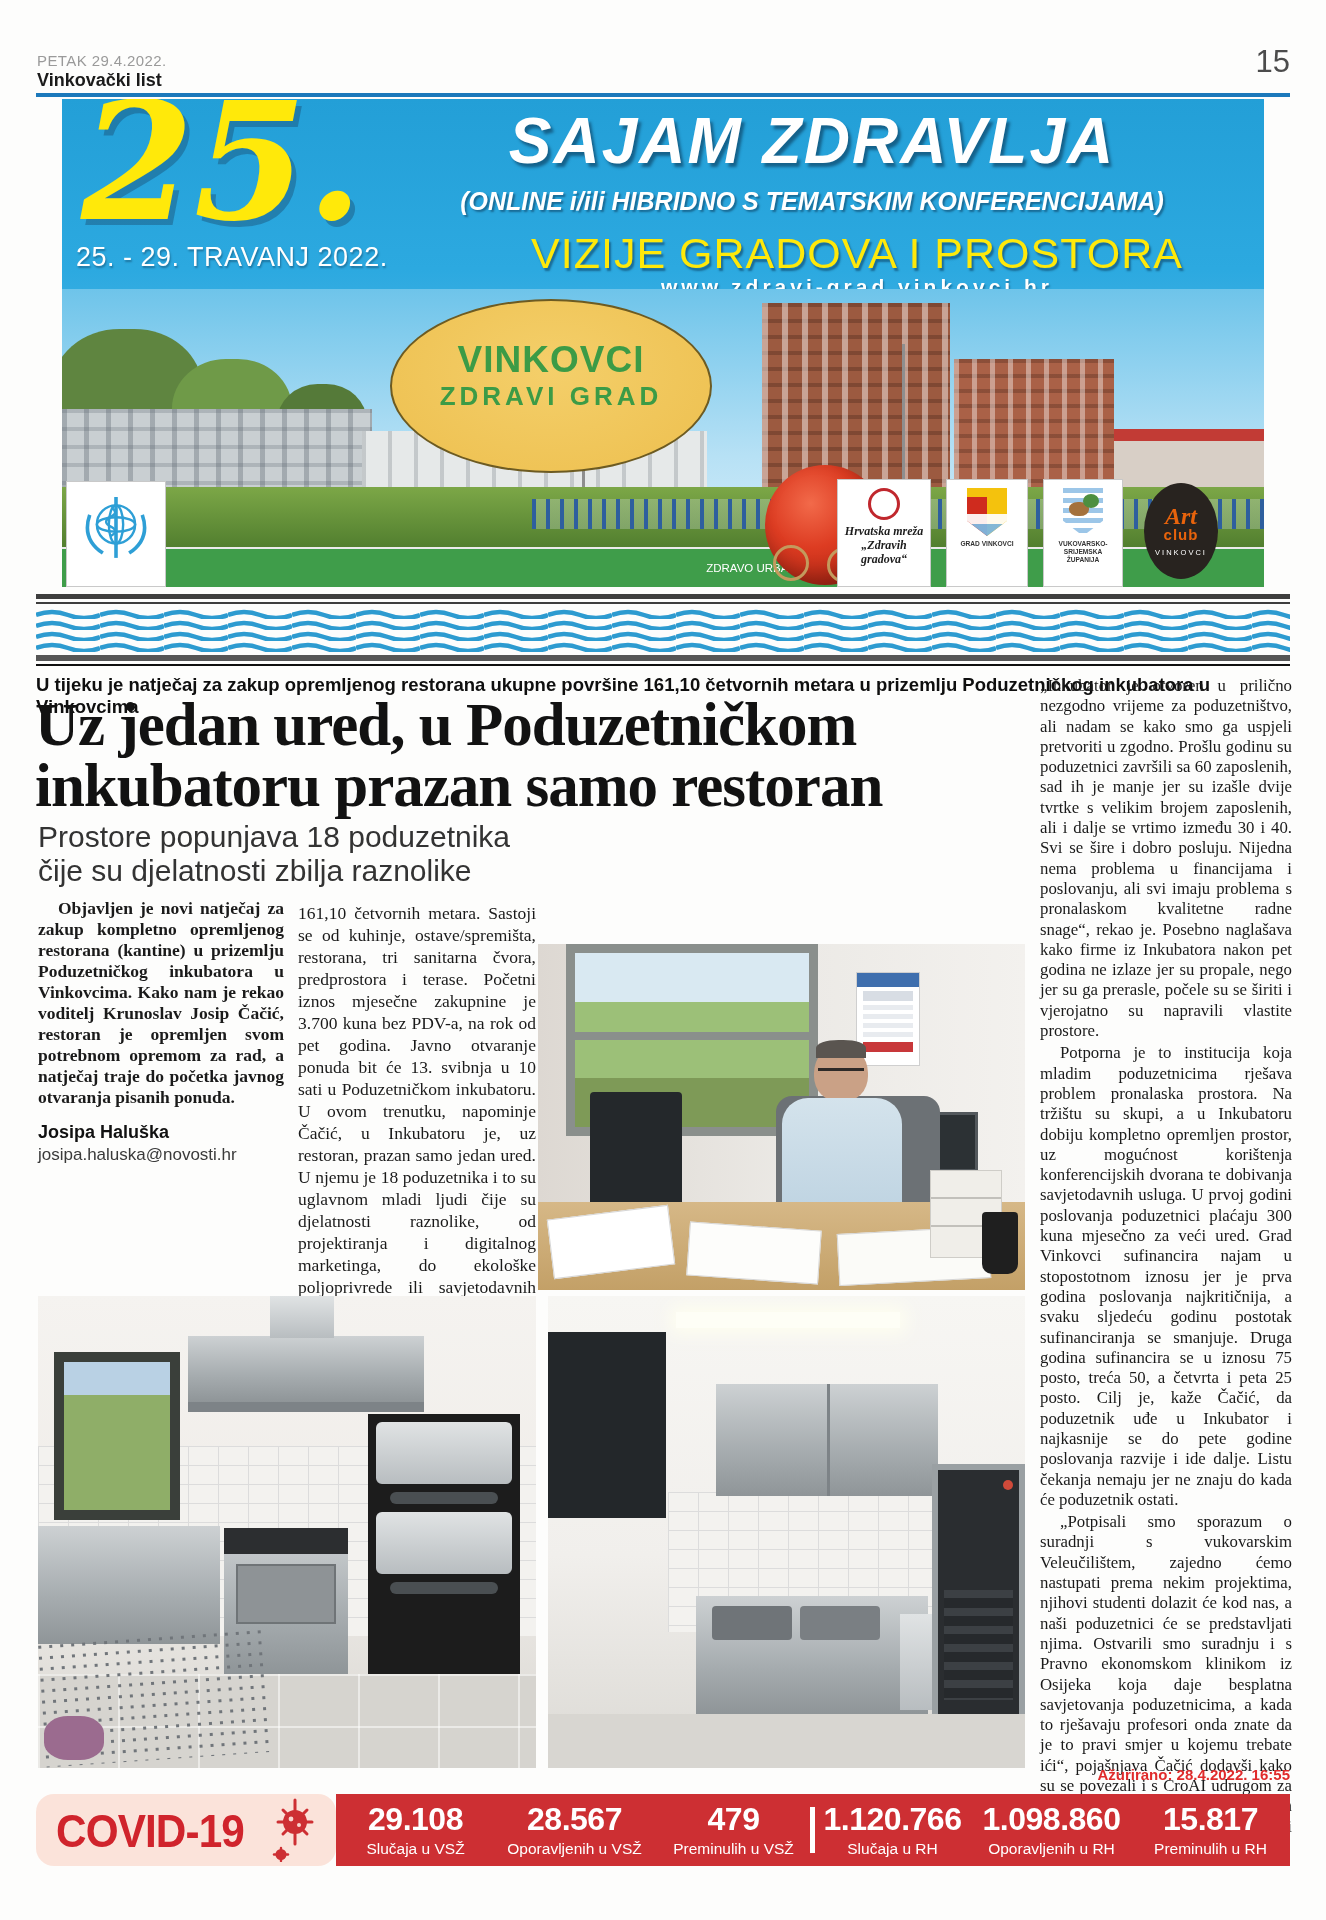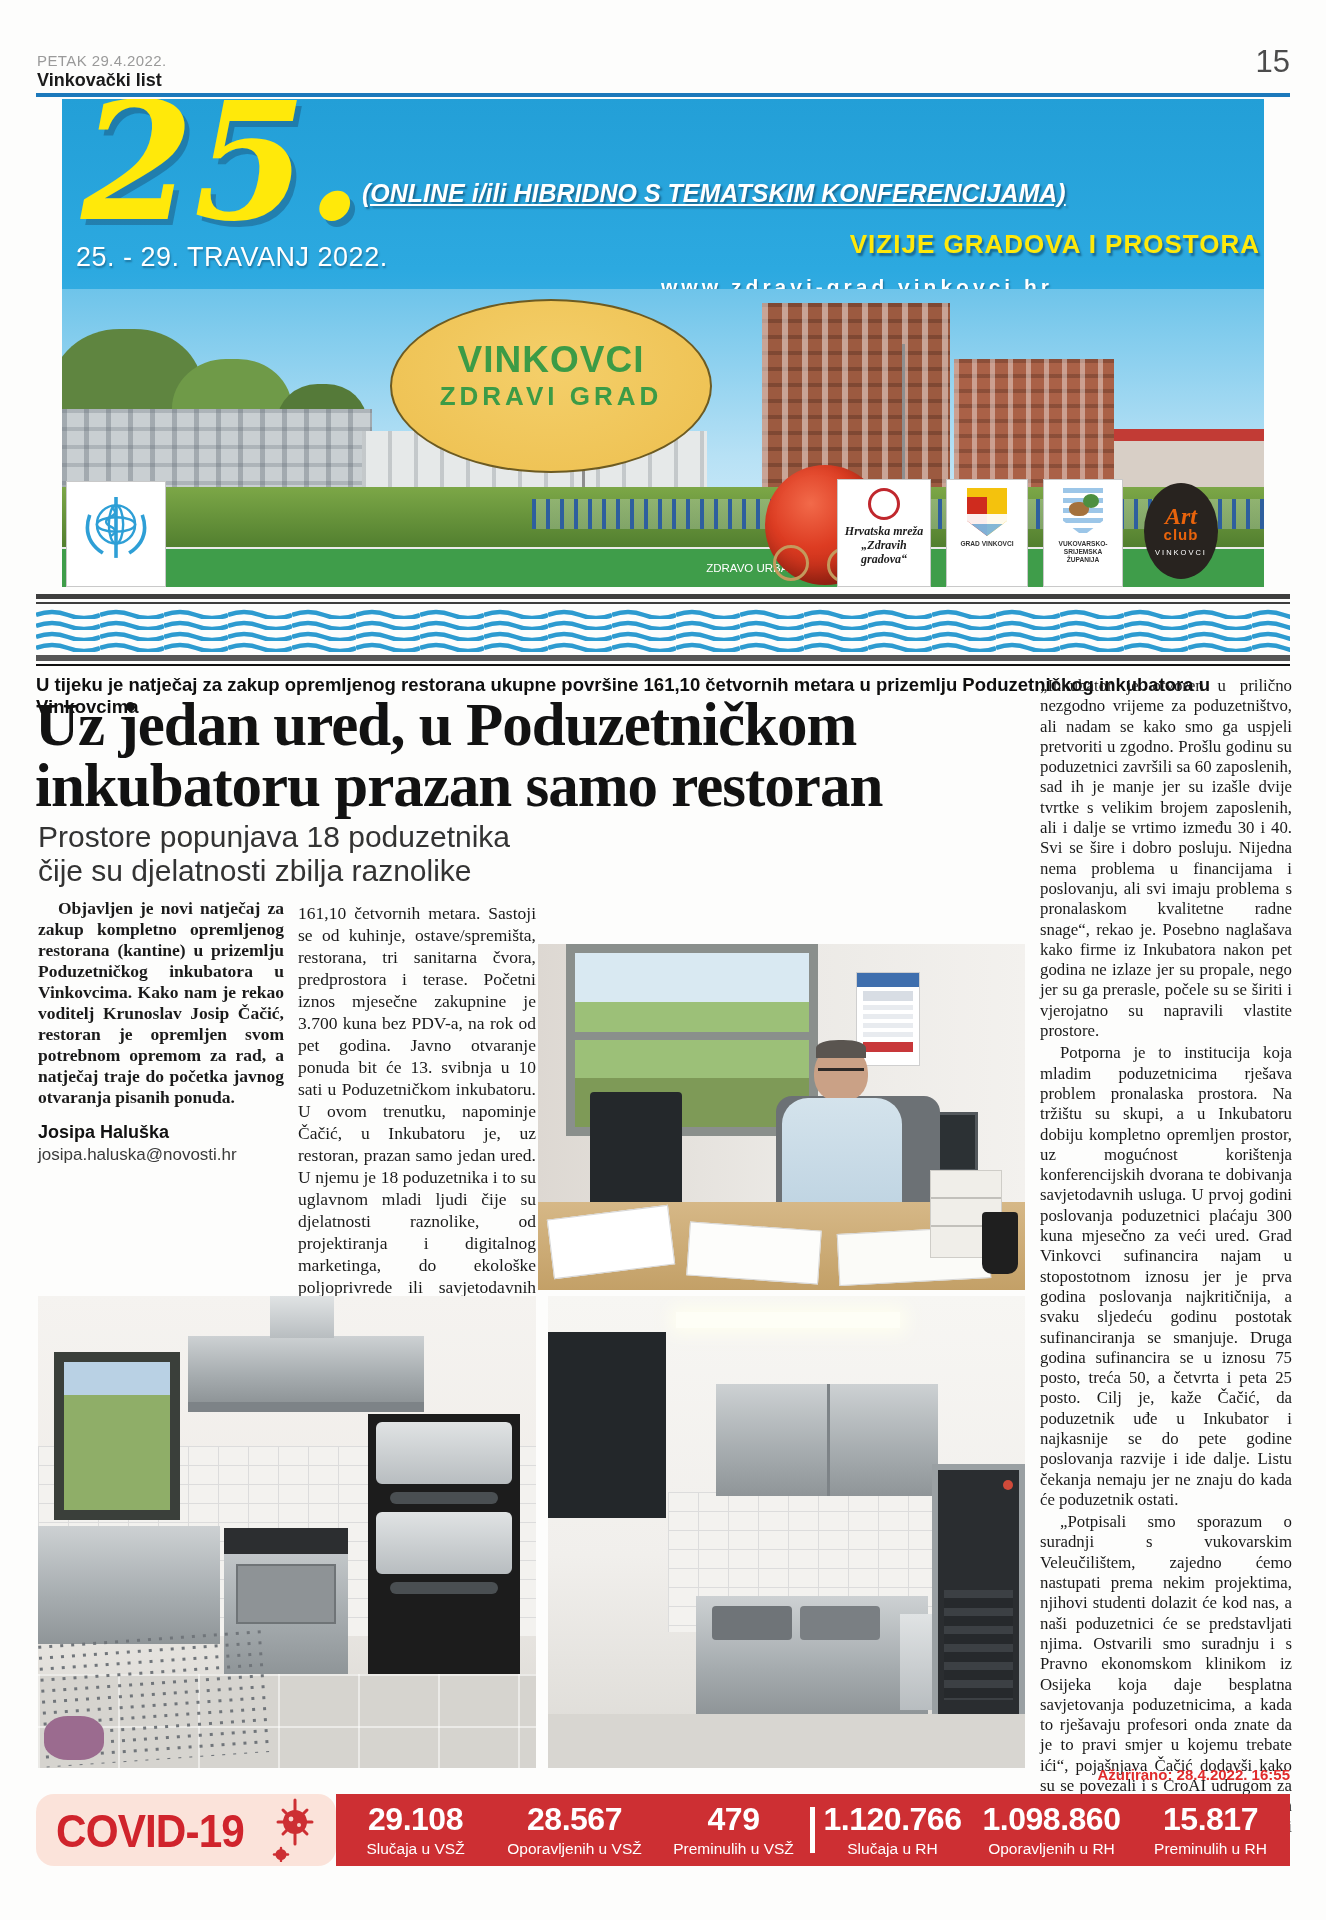--- a/index.html
+++ b/index.html
@@ -15,23 +15,23 @@
 
   
   .banner{left:62px;top:99px;width:1202px;height:488px;overflow:hidden;
           background:linear-gradient(180deg,#239fd7 0%,#2ca9e0 35%,#4cb6e6 60%,#8fd0f0 100%);}
   .b-num{left:12px;top:-18px;font:italic 900 162px/1 "DejaVu Serif",serif;color:#ffe90a;
          text-shadow:5px 6px 0 rgba(25,70,105,.40);margin-left:7px;}
   .b-dates{left:14px;top:143px;font-size:27px;font-weight:400;color:#fff;letter-spacing:.5px;
            text-shadow:1px 2px 2px rgba(10,50,80,.45);}
   .b-title{left:300px;top:10px;width:900px;text-align:center;font:italic 900 64px/1 "Liberation Sans",sans-serif;
            color:#fff;letter-spacing:2px;text-shadow:3px 4px 3px rgba(8,45,75,.55);}
-  .b-sub{left:300px;top:82px;width:900px;font:italic 800 25px/1 "Liberation Sans",sans-serif;
-         color:#fff;text-shadow:2px 2px 2px rgba(8,45,75,.5);text-decoration:underline;}
-  .b-theme{left:392px;top:130px;width:806px;text-align:right;font-weight:700;font-size:26px;color:#ffe90a;
+  .b-sub{left:300px;top:90px;width:900px;text-align:center;font:italic 800 25px/1 "Liberation Sans",sans-serif;
+         color:#fff;text-shadow:2px 2px 2px rgba(8,45,75,.5);}
+  .b-theme{left:392px;top:130px;width:806px;text-align:center;font-weight:400;font-size:43px;color:#ffe90a;
            letter-spacing:1px;text-shadow:2px 3px 2px rgba(8,45,75,.5);}
   .b-url{left:392px;top:176px;width:806px;text-align:center;font-weight:700;font-size:21px;color:#fff;
          letter-spacing:4px;text-shadow:1px 2px 2px rgba(8,45,75,.5);}
 
   .strip{left:0;top:190px;width:1202px;height:258px;overflow:hidden;
          background:linear-gradient(180deg,#6ec4ea 0%,#b7e1f5 65%,#d3ecf8 100%);}
   .blob{border-radius:45%;}
   .grass{left:0;top:198px;width:1202px;height:60px;background:linear-gradient(180deg,#7ca747,#527f2f);}
   .fence{left:470px;top:210px;width:732px;height:30px;
          background:repeating-linear-gradient(90deg,#2e5f9e 0 4px,rgba(230,240,250,.25) 4px 14px);}
@@ -119,20 +119,21 @@
 
 <div class="page">
 
   <div class="abs hdr-date">PETAK 29.4.2022.</div>
   <div class="abs hdr-pub">Vinkovački list</div>
   <div class="abs hdr-page">15</div>
   <div class="abs hdr-rule"></div>
 
   <div class="abs banner">
     <div class="abs b-num">25.</div>
+    <div class="abs b-title">SAJAM ZDRAVLJA</div>
     <div class="abs b-sub">(ONLINE i/ili HIBRIDNO S TEMATSKIM KONFERENCIJAMA)</div>
     <div class="abs b-dates">25. - 29. TRAVANJ 2022.</div>
     <div class="abs b-theme">VIZIJE GRADOVA I PROSTORA</div>
     <div class="abs b-url">www.zdravi-grad.vinkovci.hr</div>
 
     <div class="abs strip">
       <div class="abs blob" style="left:-10px;top:40px;width:150px;height:130px;background:#5f8540;"></div>
       <div class="abs blob" style="left:110px;top:70px;width:120px;height:110px;background:#6f9a48;"></div>
       <div class="abs blob" style="left:215px;top:95px;width:90px;height:85px;background:#557a39;"></div>
       <div class="abs" style="left:0;top:120px;width:310px;height:110px;background:#c9cfd2;background-image:repeating-linear-gradient(90deg,rgba(90,100,110,.35) 0 5px,transparent 5px 22px),repeating-linear-gradient(180deg,rgba(90,100,110,.25) 0 4px,transparent 4px 18px);"></div>

